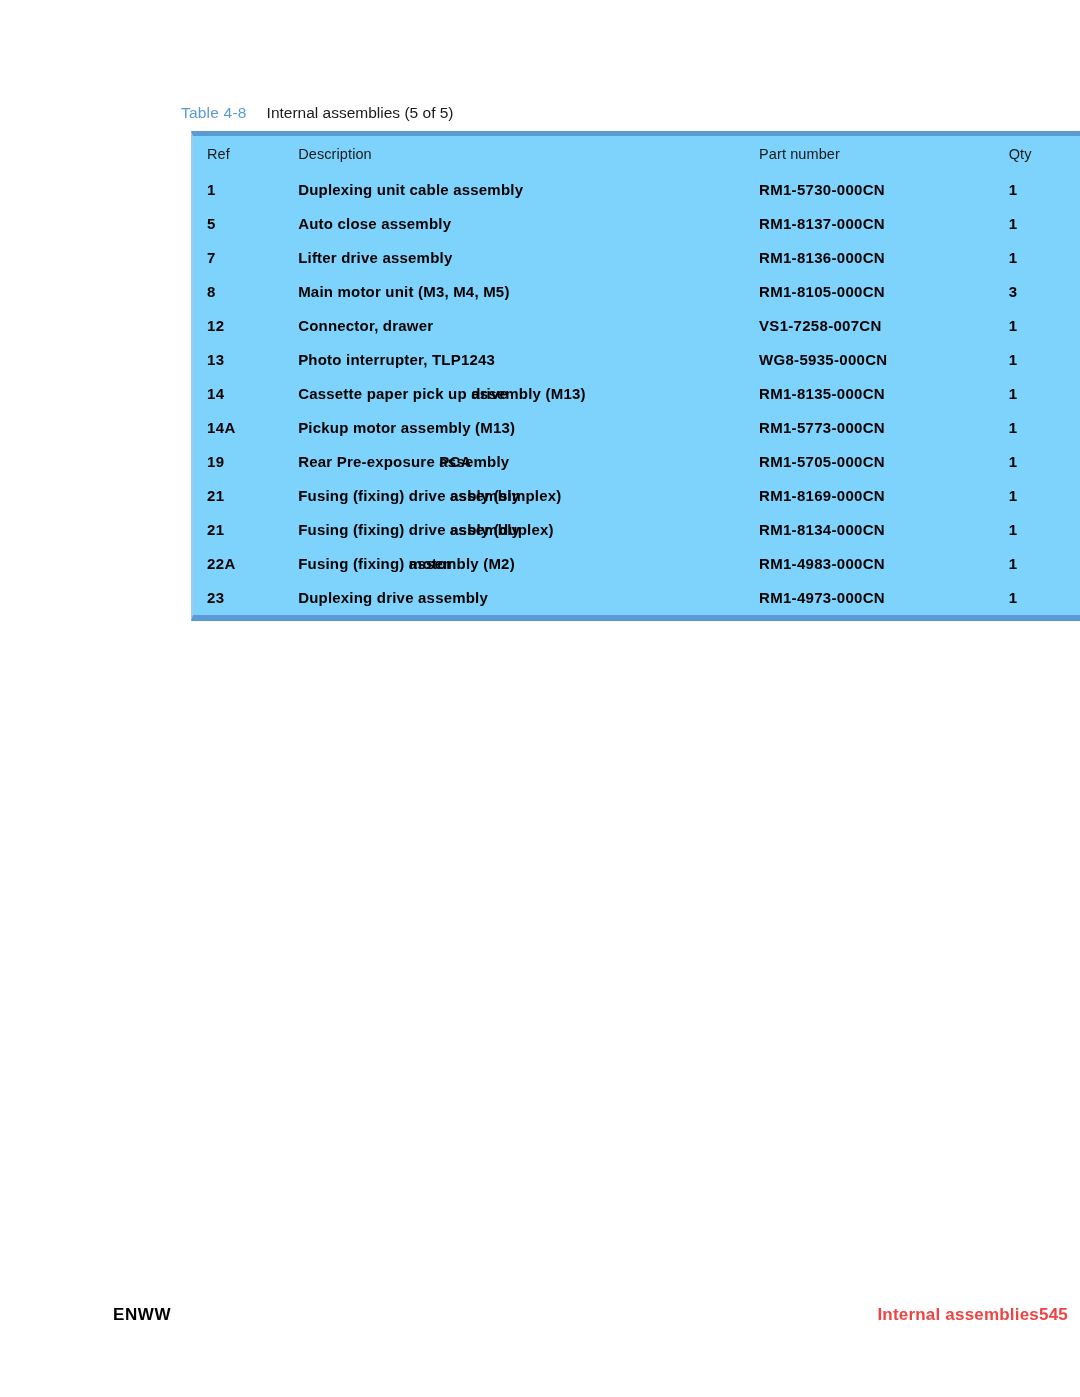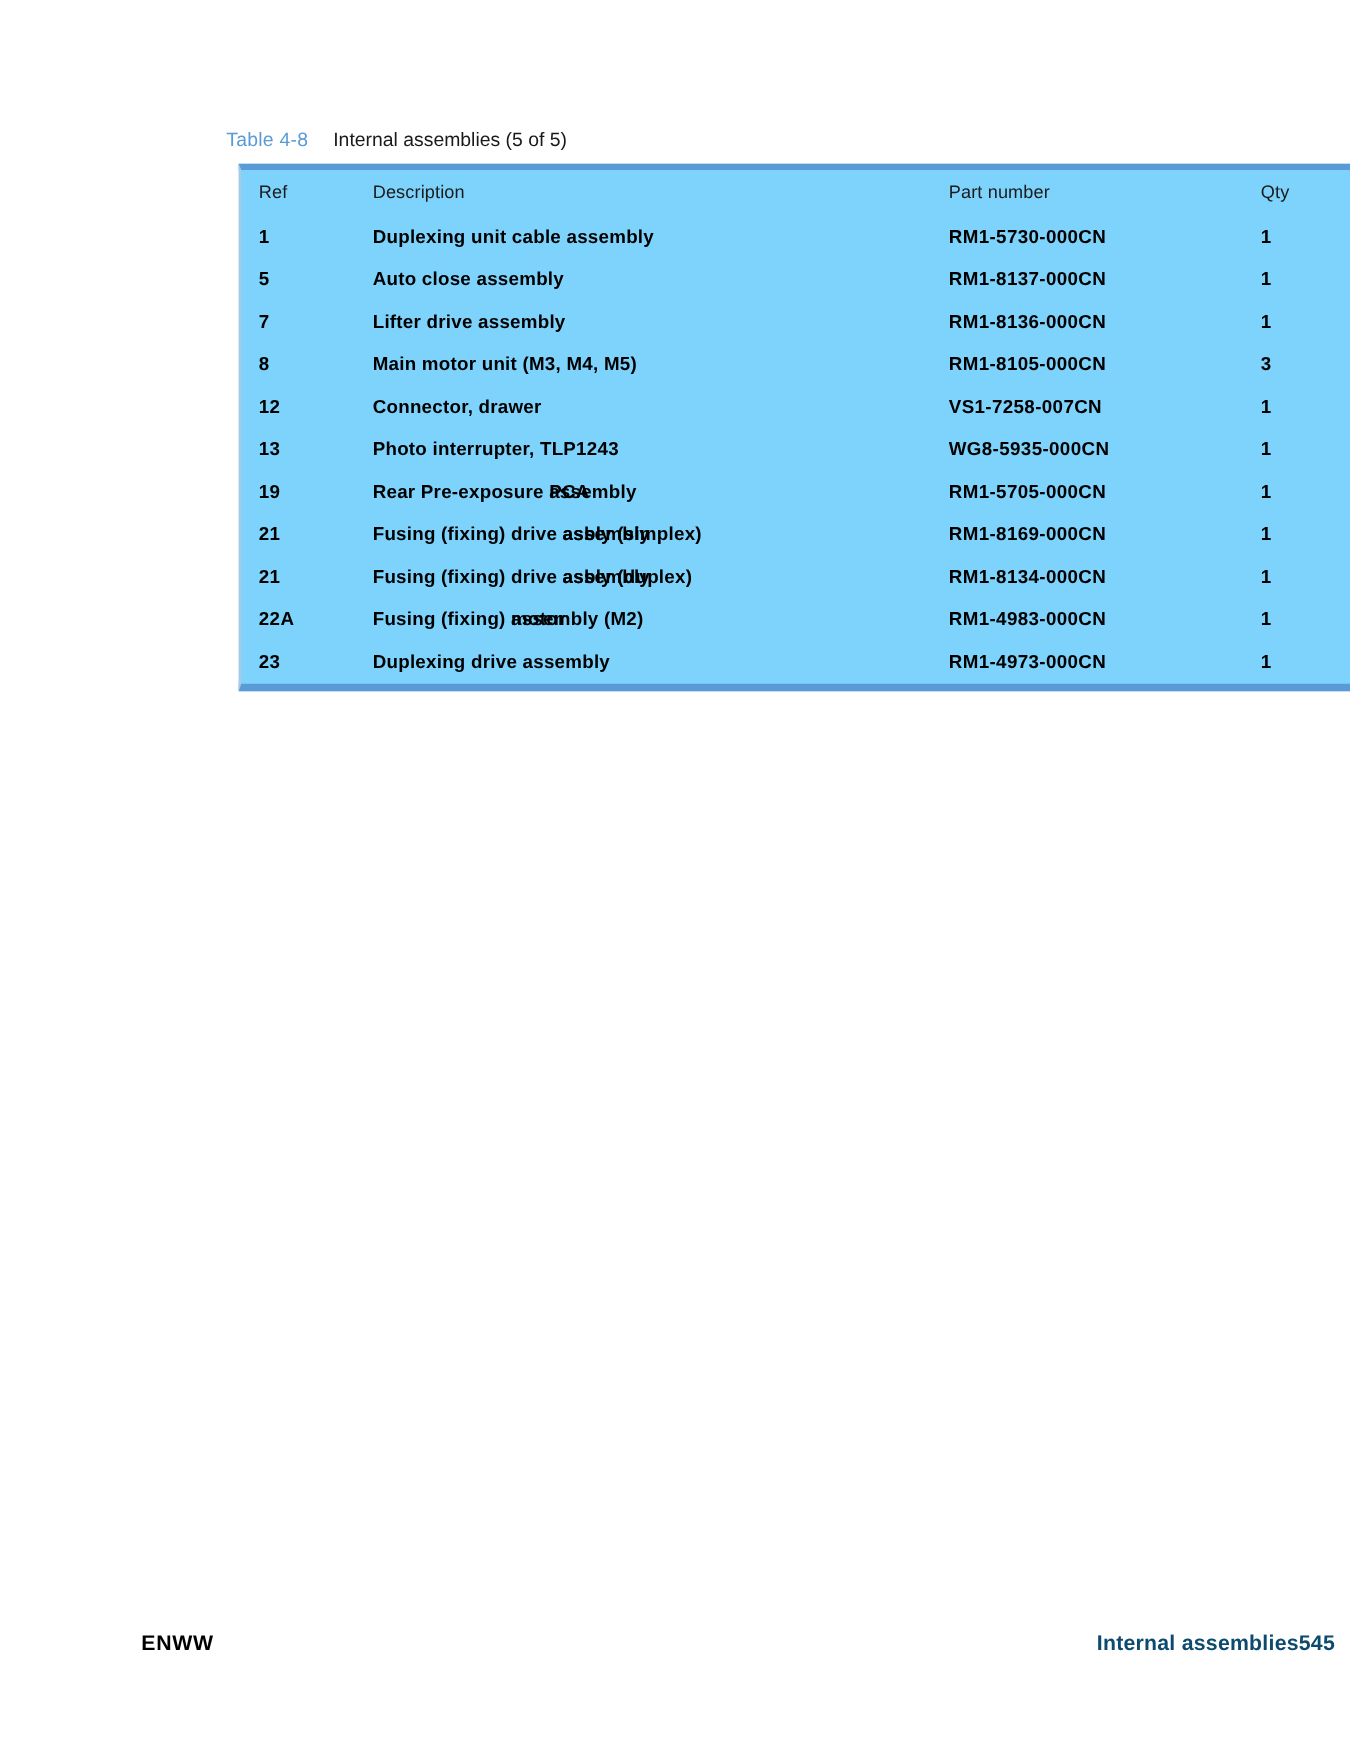--- a/index.html
+++ b/index.html
@@ -130,21 +130,21 @@
     font-weight: bold;
     color: #000;
     letter-spacing: 0.6px;
   }
   .footer-right {
     position: absolute;
     right: 12px;
     top: 0;
     font-size: 17px;
     font-weight: bold;
-    color: #0c4a6e;
+    color: #ef4444;
     letter-spacing: 0.2px;
     white-space: nowrap;
   }
   .footer-right .ovl .a { left: 0; }
 </style>
 </head>
 <body>
 
 <div class="page">
 
@@ -199,20 +199,32 @@
             <td class="t-part">VS1-7258-007CN</td>
             <td class="t-qty">1</td>
           </tr>
           <tr>
             <td class="t-ref">13</td>
             <td class="t-desc">Photo interrupter, TLP1243</td>
             <td class="t-part">WG8-5935-000CN</td>
             <td class="t-qty">1</td>
           </tr>
           <tr>
+            <td class="t-ref">14</td>
+            <td class="t-desc"><span>Cassette paper pick up </span><span class="ovl"><span class="under">assembly</span><span class="a">drive</span><span class="b">assembly</span></span><span> (M13)</span></td>
+            <td class="t-part">RM1-8135-000CN</td>
+            <td class="t-qty">1</td>
+          </tr>
+          <tr>
+            <td class="t-ref">14A</td>
+            <td class="t-desc">Pickup motor assembly (M13)</td>
+            <td class="t-part">RM1-5773-000CN</td>
+            <td class="t-qty">1</td>
+          </tr>
+          <tr>
             <td class="t-ref">19</td>
             <td class="t-desc"><span>Rear Pre-exposure </span><span class="ovl"><span class="under">assembly</span><span class="a">PCA</span><span class="b">assembly</span></span><span></span></td>
             <td class="t-part">RM1-5705-000CN</td>
             <td class="t-qty">1</td>
           </tr>
           <tr>
             <td class="t-ref">21</td>
             <td class="t-desc"><span>Fusing (fixing) drive </span><span class="ovl"><span class="under">asbly</span><span class="a">assembly</span><span class="b">asbly</span></span><span> (simplex)</span></td>
             <td class="t-part">RM1-8169-000CN</td>
             <td class="t-qty">1</td>

